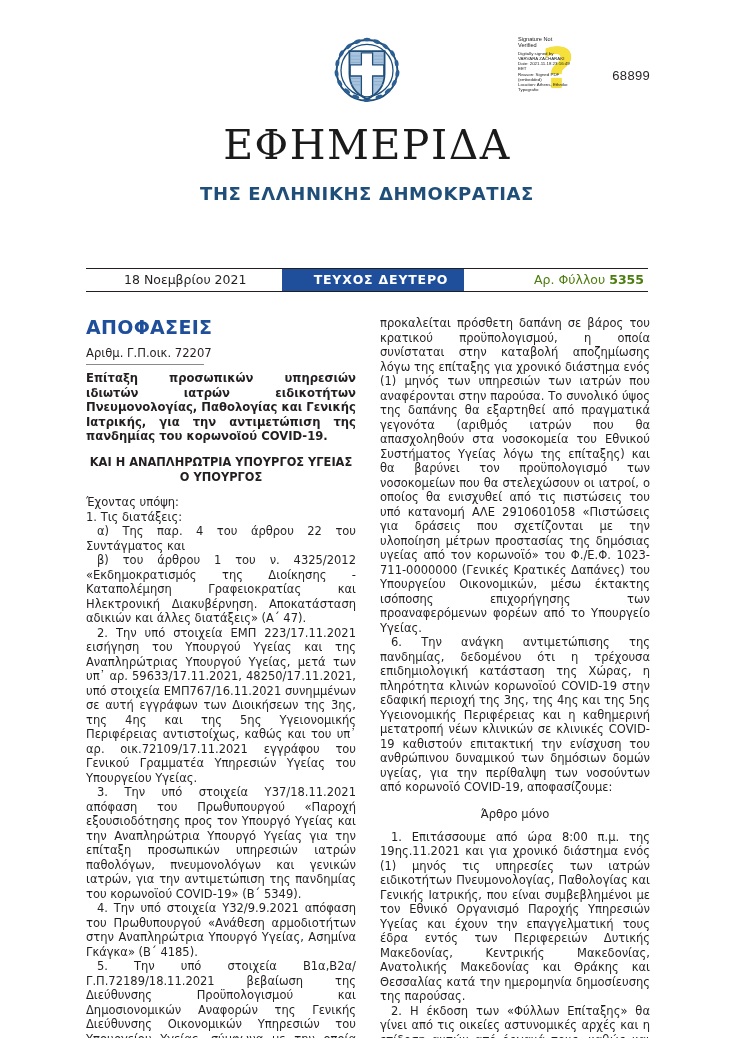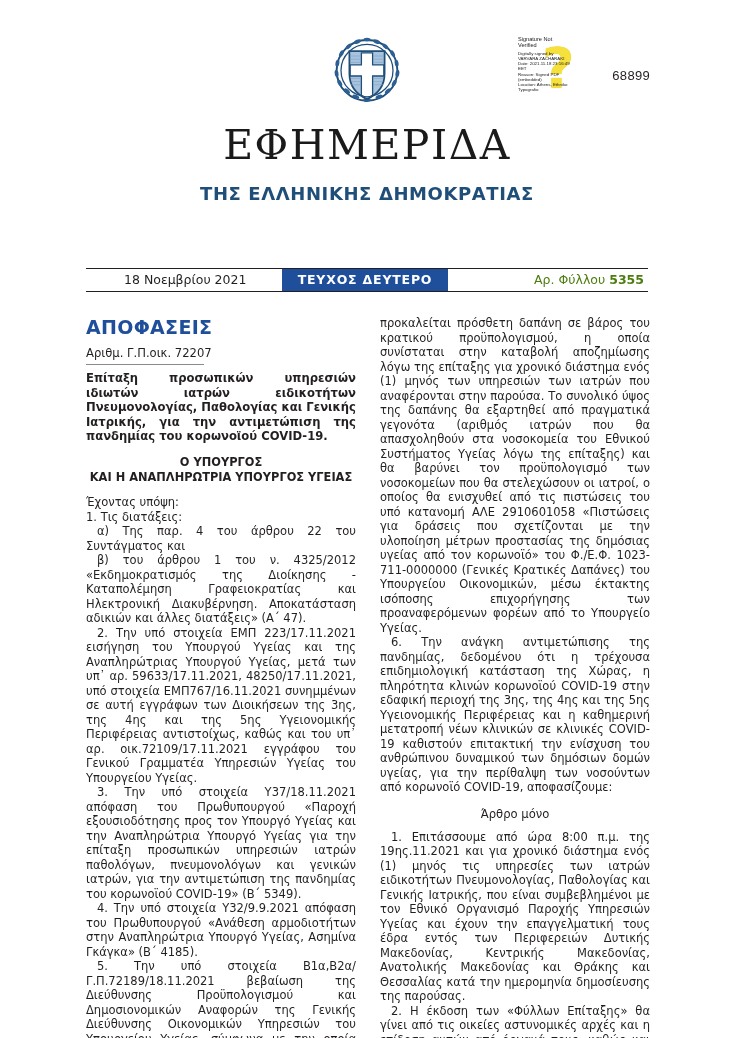--- a/index.html
+++ b/index.html
@@ -146,20 +146,21 @@
     top: 1px;
     width: 166px;
     height: 22px;
     background: #1f4e9b;
     color: #ffffff;
     font-size: 12.5px;
     line-height: 22px;
     text-align: center;
     letter-spacing: 0.8px;
     font-weight: bold;
+    padding-left: 16px;
   }
   .issue-bar .fyllo {
     position: absolute;
     right: 4px;
     top: 4px;
     font-size: 12.5px;
     line-height: 16px;
     color: #4d7c0f;
   }
   .issue-bar .fyllo b { font-weight: bold; }
@@ -328,22 +329,22 @@
 
   <div class="columns">
 
     <div class="col">
       <div class="section-title">ΑΠΟΦΑΣΕΙΣ</div>
       <div class="arithm">Αριθμ. Γ.Π.οικ. 72207</div>
       <div class="arithm-rule"></div>
       <div class="subject">Επίταξη προσωπικών υπηρεσιών ιδιωτών ιατρών ειδικοτήτων Πνευμονολογίας, Παθολογίας και Γενικής Ιατρικής, για την αντιμετώπιση της πανδημίας του κορωνοϊού COVID-19.</div>
 
       <div class="authority">
+        <div>ΚΑΙ Η ΑΝΑΠΛΗΡΩΤΡΙΑ ΥΠΟΥΡΓΟΣ ΥΓΕΙΑΣ</div>
         <div>Ο ΥΠΟΥΡΓΟΣ</div>
-        <div>ΚΑΙ Η ΑΝΑΠΛΗΡΩΤΡΙΑ ΥΠΟΥΡΓΟΣ ΥΓΕΙΑΣ</div>
       </div>
 
       <div class="body-line">Έχοντας υπόψη:</div>
       <div class="body-line">1. Τις διατάξεις:</div>
 
       <p class="para sub">α) Της παρ. 4 του άρθρου 22 του Συντάγματος και</p>
       <p class="para sub">β) του άρθρου 1 του ν. 4325/2012 «Εκδημοκρατισμός της Διοίκησης - Καταπολέμηση Γραφειοκρατίας και Ηλεκτρονική Διακυβέρνηση. Αποκατάσταση αδικιών και άλλες διατάξεις» (Α΄ 47).</p>
       <p class="para">2. Την υπό στοιχεία ΕΜΠ 223/17.11.2021 εισήγηση του Υπουργού Υγείας και της Αναπληρώτριας Υπουργού Υγείας, μετά των υπ᾽ αρ. 59633/17.11.2021, 48250/17.11.2021, υπό στοιχεία ΕΜΠ767/16.11.2021 συνημμένων σε αυτή εγγράφων των Διοικήσεων της 3ης, της 4ης και της 5ης Υγειονομικής Περιφέρειας αντιστοίχως, καθώς και του υπ᾽ αρ. οικ.72109/17.11.2021 εγγράφου του Γενικού Γραμματέα Υπηρεσιών Υγείας του Υπουργείου Υγείας.</p>
       <p class="para">3. Την υπό στοιχεία Υ37/18.11.2021 απόφαση του Πρωθυπουργού «Παροχή εξουσιοδότησης προς τον Υπουργό Υγείας και την Αναπληρώτρια Υπουργό Υγείας για την επίταξη προσωπικών υπηρεσιών ιατρών παθολόγων, πνευμονολόγων και γενικών ιατρών, για την αντιμετώπιση της πανδημίας του κορωνοϊού COVID-19» (Β΄ 5349).</p>
       <p class="para">4. Την υπό στοιχεία Υ32/9.9.2021 απόφαση του Πρωθυπουργού «Ανάθεση αρμοδιοτήτων στην Αναπληρώτρια Υπουργό Υγείας, Ασημίνα Γκάγκα» (Β΄ 4185).</p>

